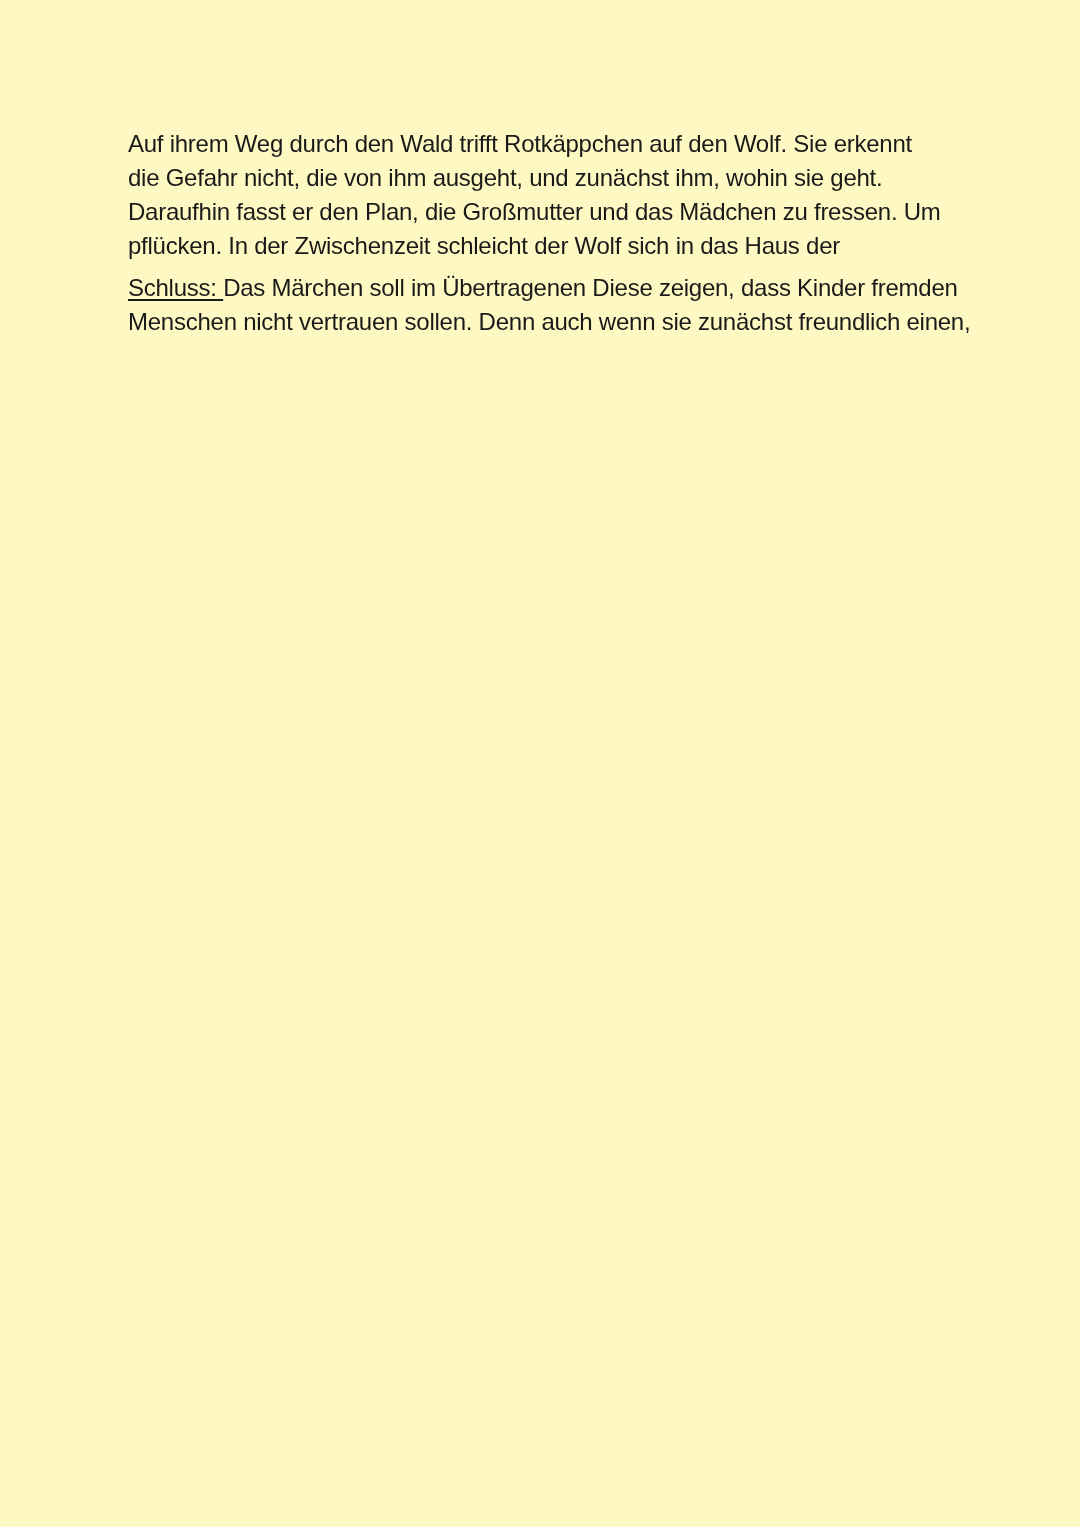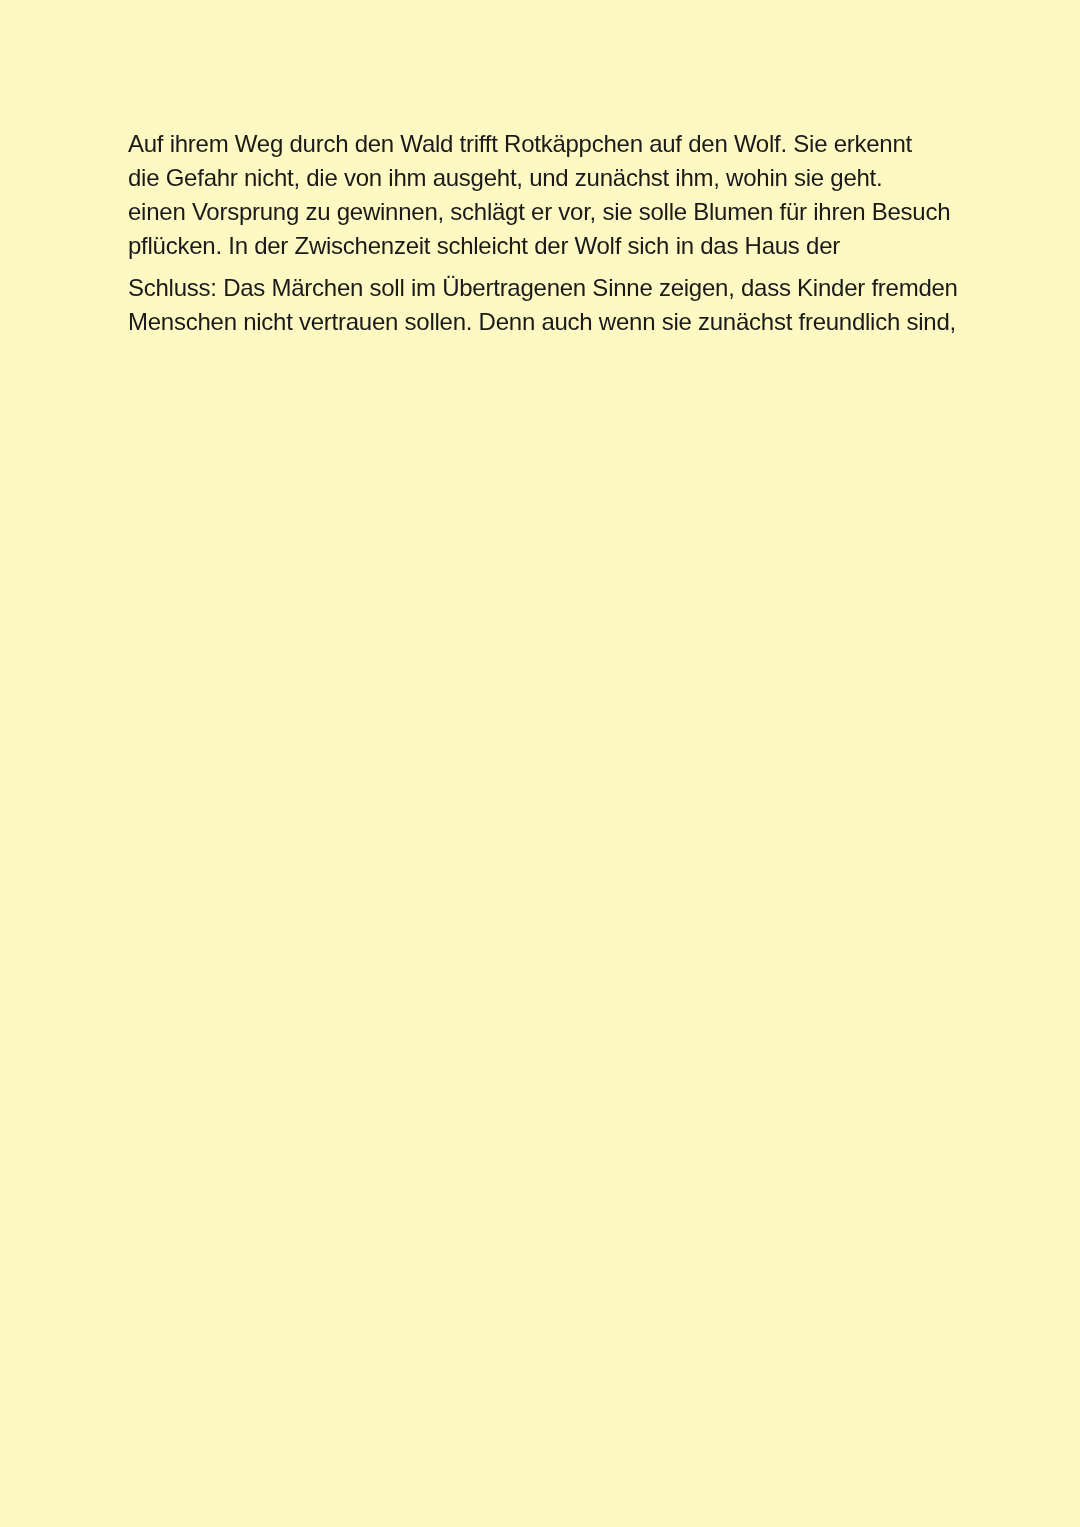--- a/index.html
+++ b/index.html
@@ -30,37 +30,38 @@
     margin-top: 8px;
   }
   .line {
     font-size: 24px;
     line-height: 34px;
     letter-spacing: -0.25px;
     white-space: nowrap;
     color: #1a1a1a;
   }
   .underline {
+    text-decoration: underline;
     text-decoration-thickness: 2px;
     text-underline-offset: 3px;
     margin-top: 16px;
   }
 </style>
 </head>
 <body>
 
 <div class="page">
   <div class="text-block">
 
     <div class="para">
       <div class="line">Auf ihrem Weg durch den Wald trifft Rotkäppchen auf den Wolf. Sie erkennt</div>
       <div class="line">die Gefahr nicht, die von ihm ausgeht, und zunächst ihm, wohin sie geht.</div>
-      <div class="line">einen Vorsprung zu gewinnen, schlägt er vor, sie solle Blumen für ihren Besuch</div>
+      <div class="line">Daraufhin fasst er den Plan, die Großmutter und das Mädchen zu fressen. Um</div>
       <div class="line">pflücken. In der Zwischenzeit schleicht der Wolf sich in das Haus der</div>
     </div>
 
     <div class="para para-2">
-      <div class="line"><span class="underline">Schluss: </span><span>Das Märchen soll im Übertragenen Sinne zeigen, dass Kinder fremden</span></div>
-      <div class="line">Menschen nicht vertrauen sollen. Denn auch wenn sie zunächst freundlich sind,</div>
+      <div class="line"><span class="underline">Schluss: </span><span>Das Märchen soll im Übertragenen Diese zeigen, dass Kinder fremden</span></div>
+      <div class="line">Menschen nicht vertrauen sollen. Denn auch wenn sie zunächst freundlich einen,</div>
     </div>
 
   </div>
 </div>
 
 </body></html>

